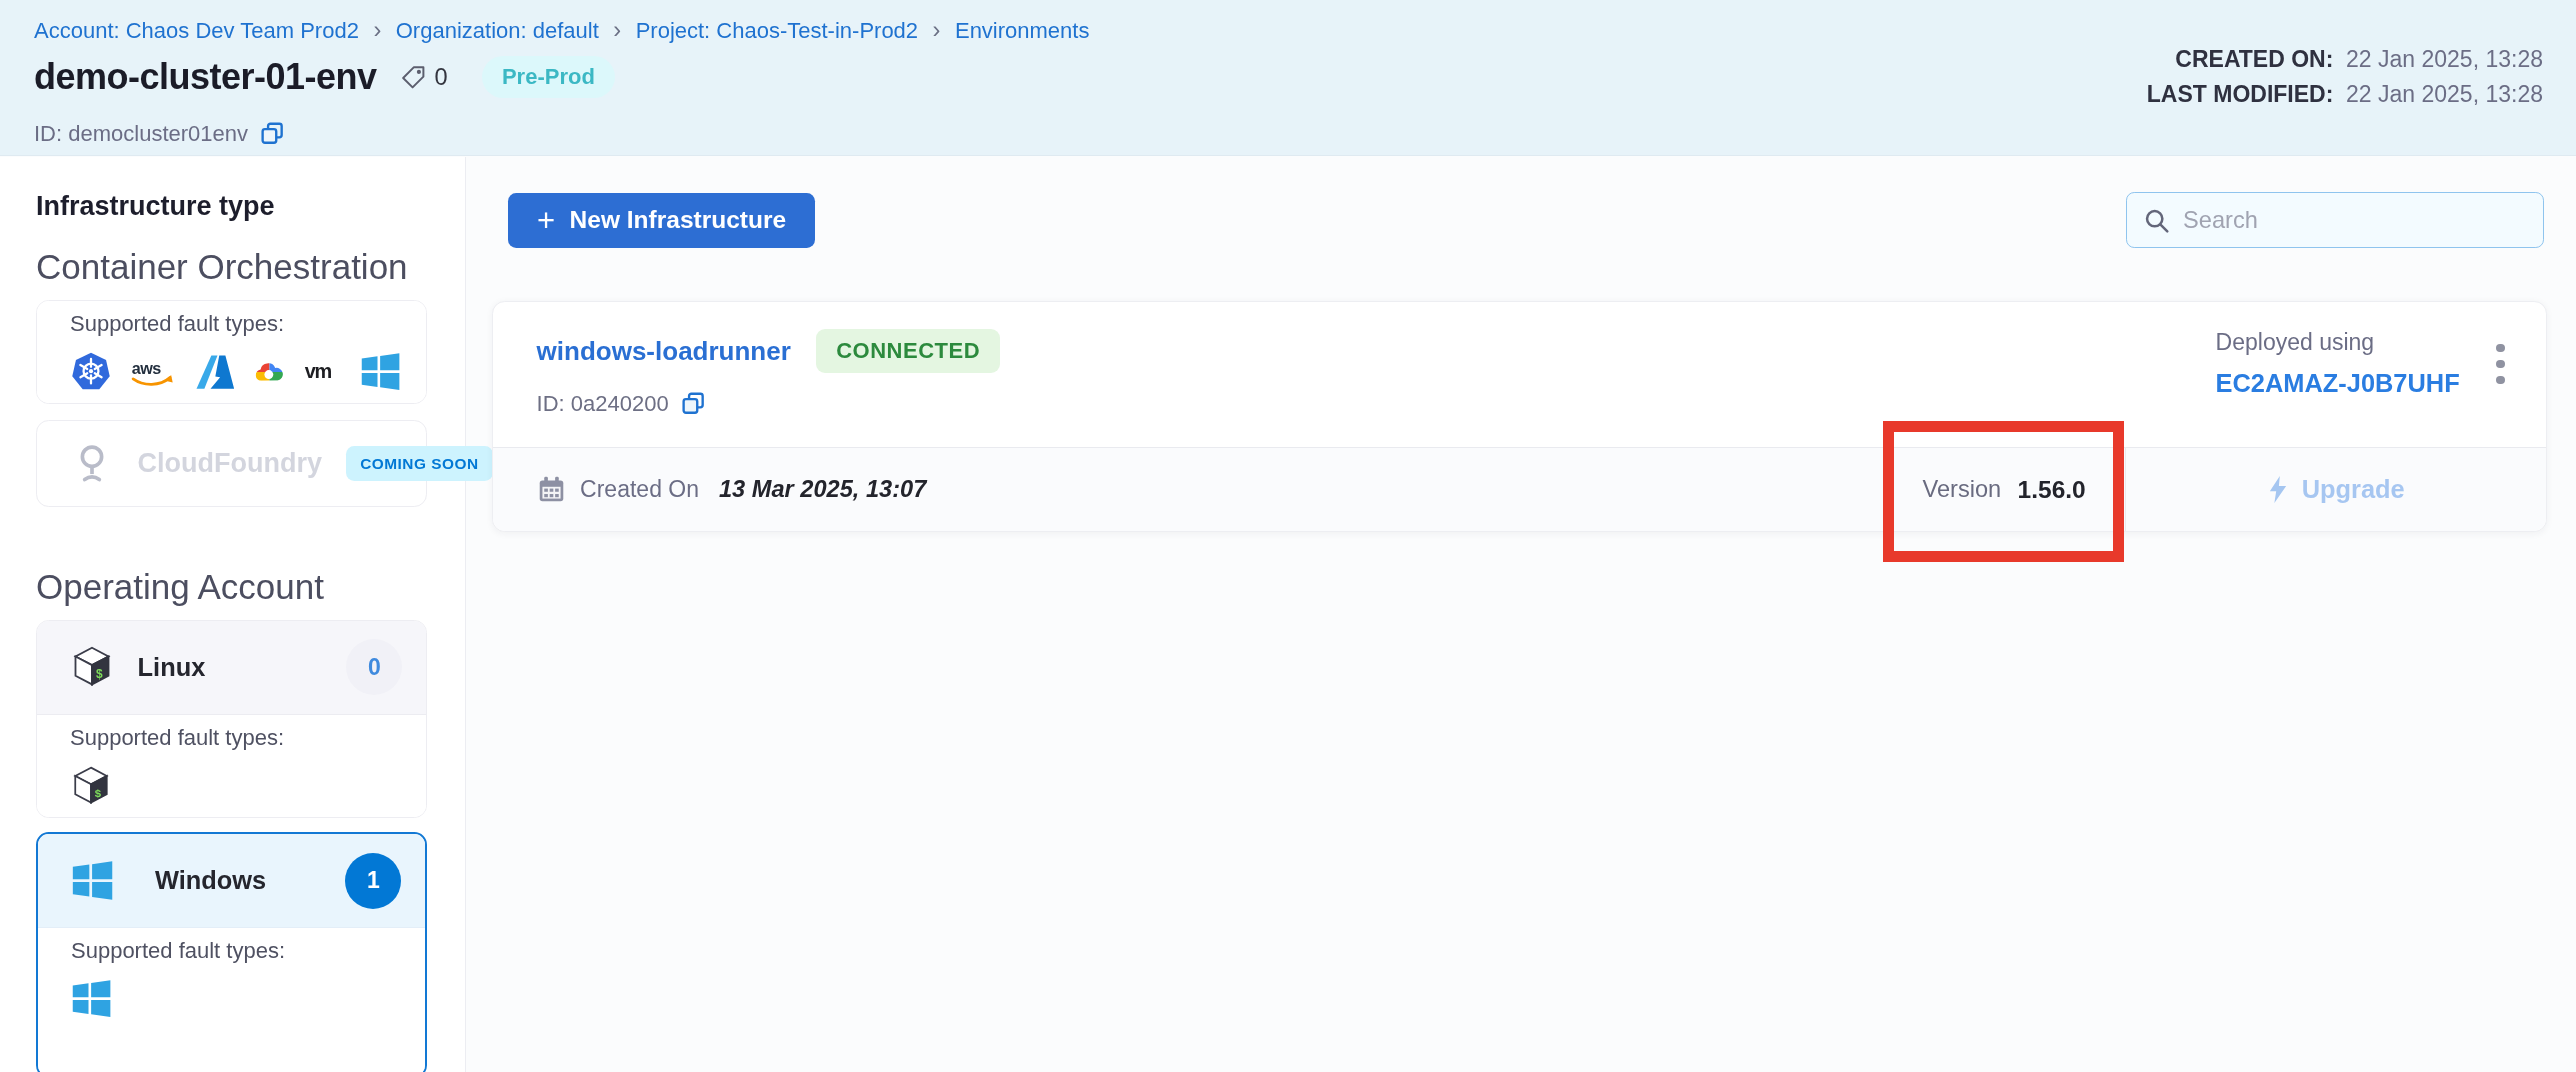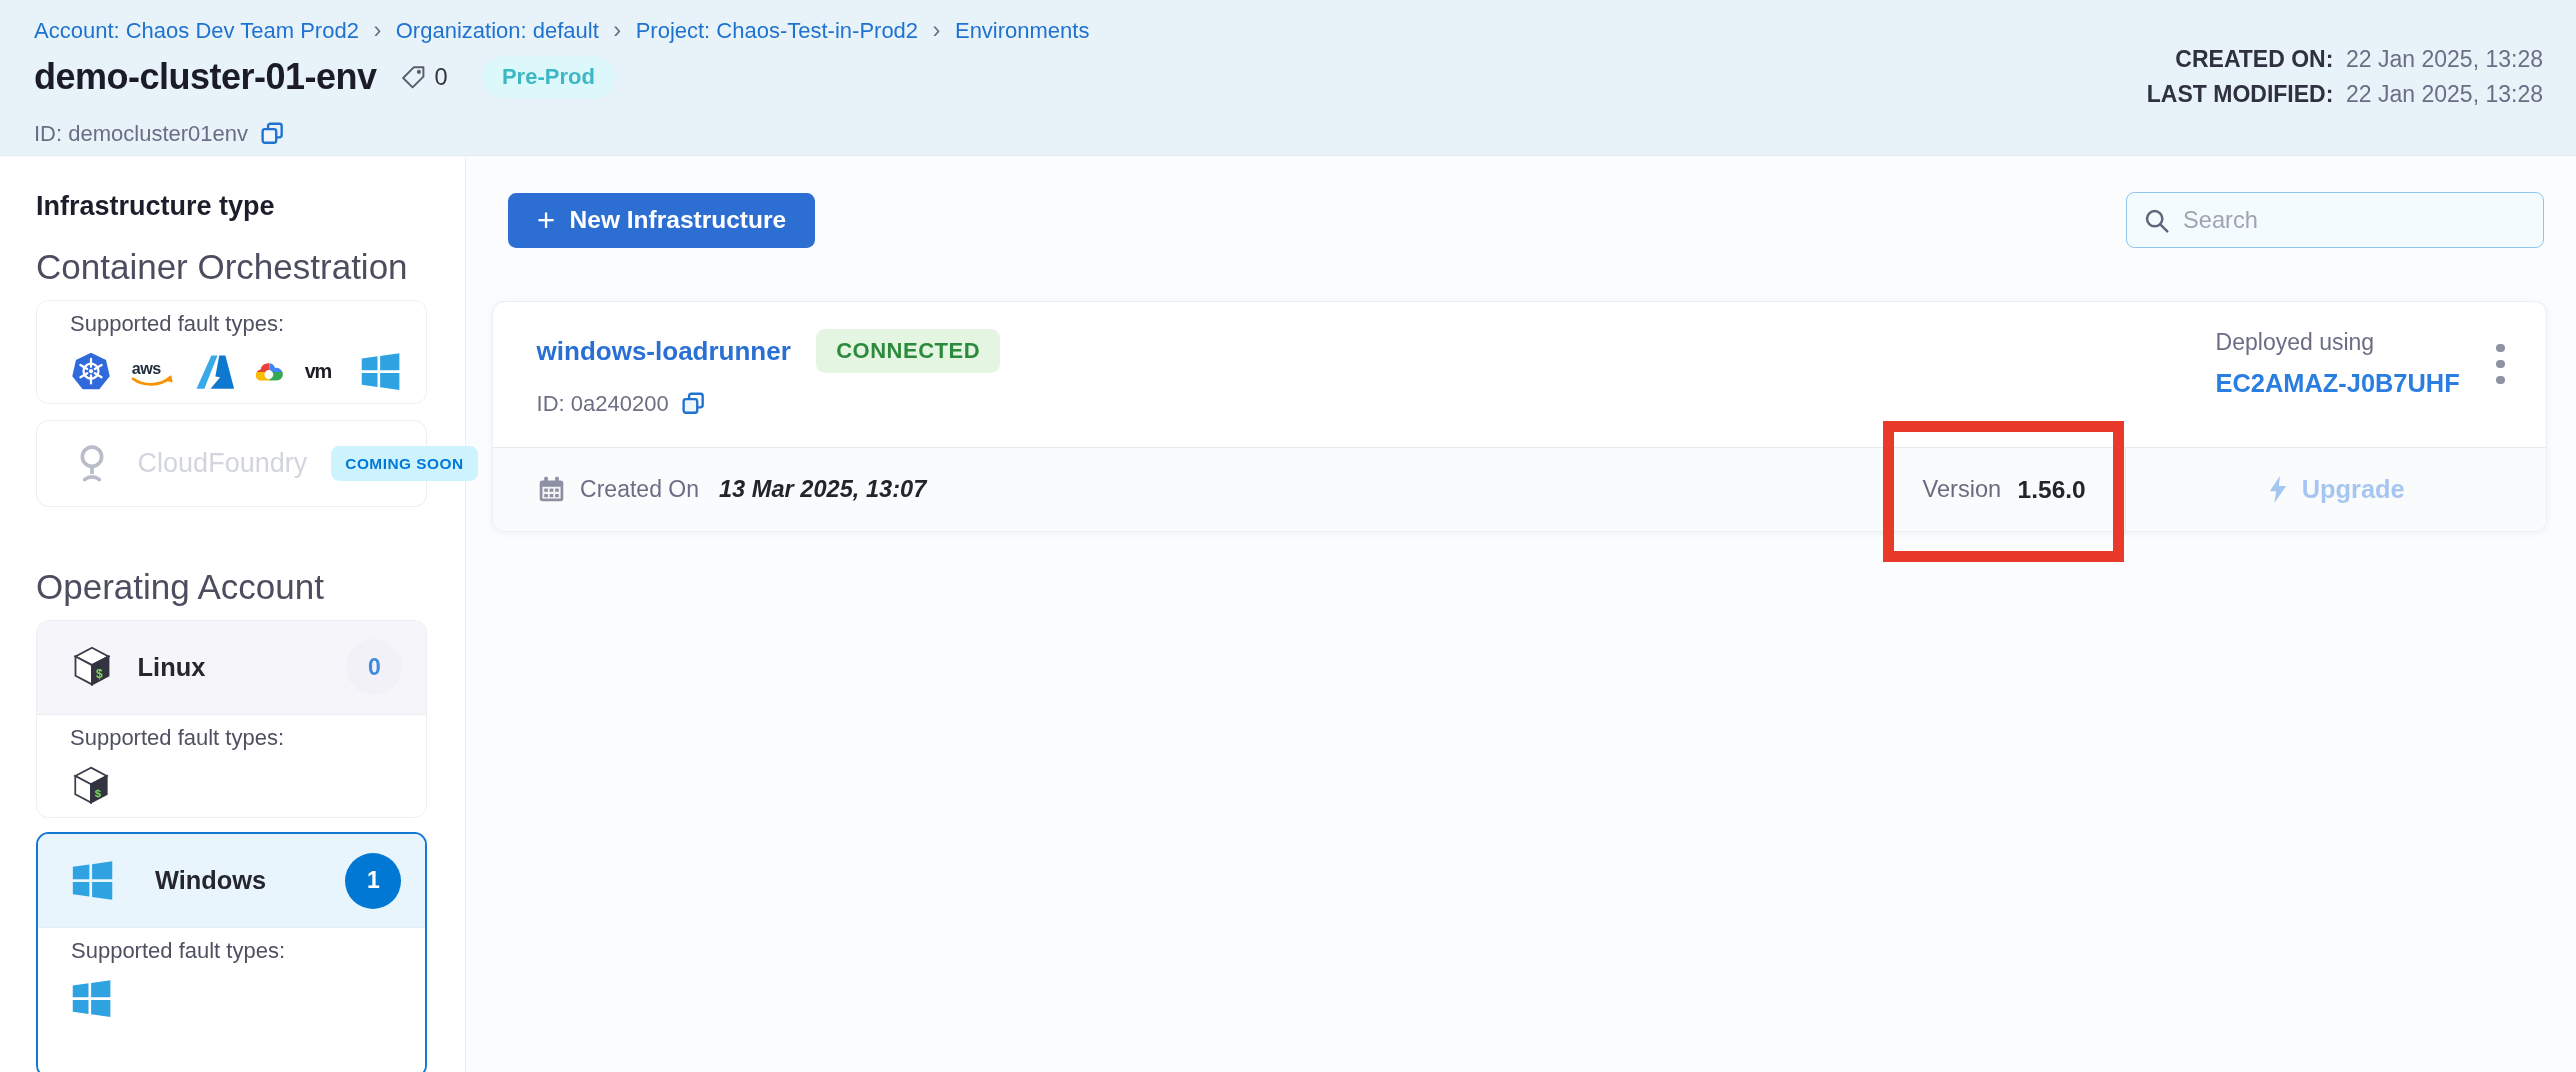--- a/index.html
+++ b/index.html
@@ -73,21 +73,21 @@
   .count-badge.solid { background:#0278d5; color:#fff; }
   .card-body { padding:9px 23.6px 9px 33px; background:#fff; }
   .infra-card.selected .card-body { padding-bottom:55px; }
   .fault-label { font-size:22px; color:#4f5162; line-height:27px; }
   .fault-icons { display:flex; align-items:center; gap:18px; margin-top:12.7px; height:44px; }
   .cf-card {
     width:391px; height:87px; margin-top:16.4px;
     border:1.4px solid #ededf2; border-radius:12.7px; background:#fff;
     display:flex; align-items:center; gap:23.6px; padding:0 22px 0 33px;
   }
-  .cf-name { font-size:27px; font-weight:400; color:#d3d5de; }
+  .cf-name { font-size:27px; font-weight:700; color:#d3d5de; }
   .coming-soon {
     margin-left:auto; background:#cdf3fe; color:#0278d5;
     font-size:15.4px; font-weight:700; letter-spacing:0.5px;
     padding:8.2px 14.5px; border-radius:8.2px; white-space:nowrap;
   }
   .os-heading { margin-top:60px; }
   .mt16 { margin-top:14.5px; }
 
   
   .main { position:absolute; top:157px; left:468px; right:0; bottom:0; }

